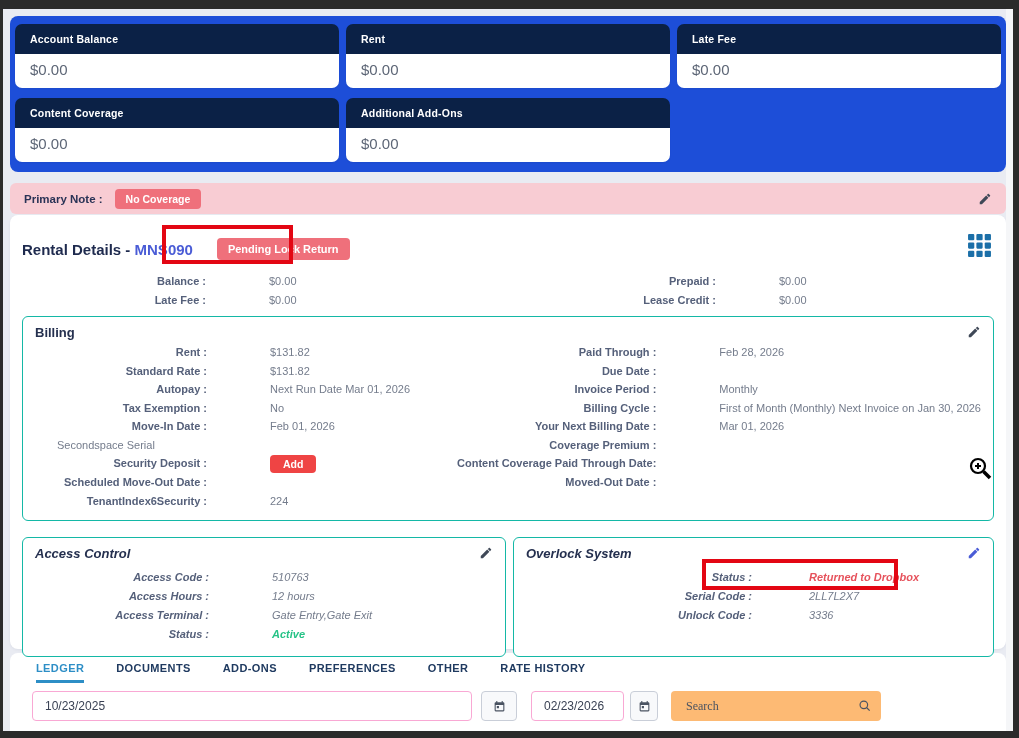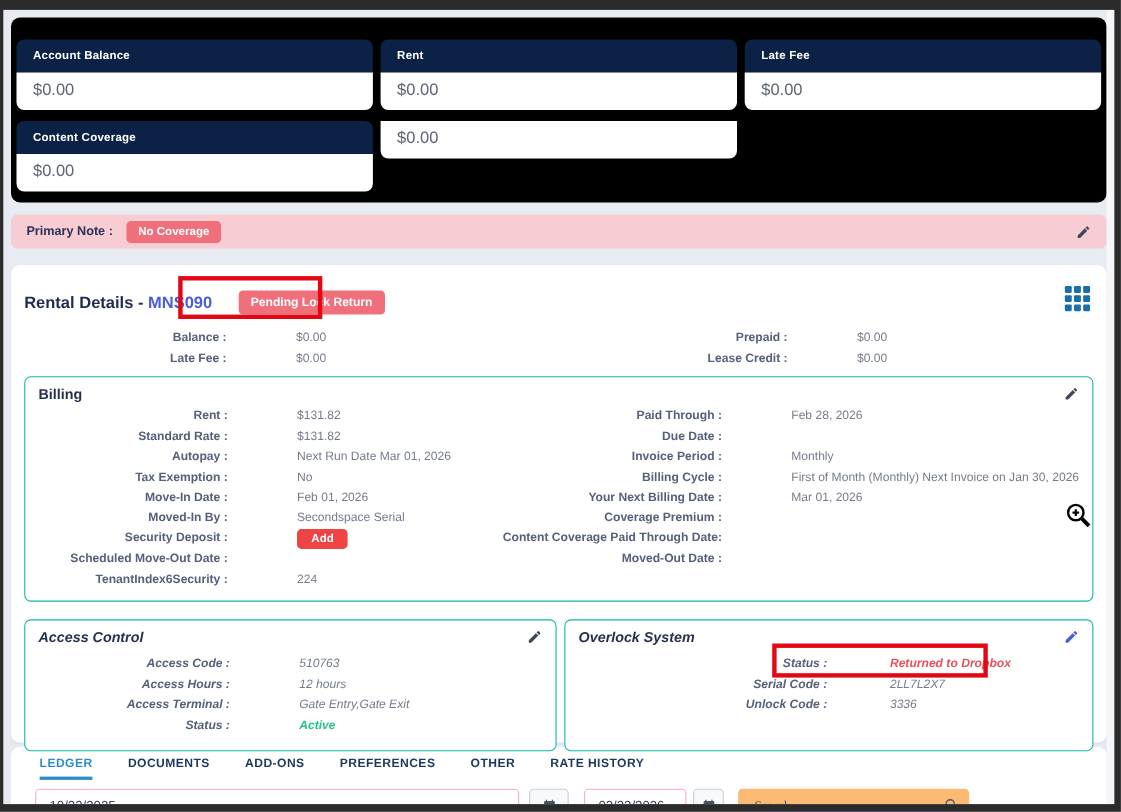--- a/index.html
+++ b/index.html
@@ -5,41 +5,41 @@
   * { margin:0; padding:0; box-sizing:border-box; }
   html,body { width:1019px; height:738px; }
   body { background:#2b2b2b; position:relative; overflow:hidden;
          font-family:"Liberation Sans", sans-serif; }
   .screen { position:absolute; left:3px; top:9px; width:1010px; height:722px;
             background:#e9ebf2; overflow:hidden; }
   .scroll-strip { position:absolute; right:0; top:0; width:7px; height:100%;
                   background:#f5f6f8; }
 
   
-  .summary-panel { margin:7px 7px 0 7px; background:#000000; border-radius:8px;
-                   padding:20px 5px 10px; display:grid;
+  .summary-panel { margin:7px 7px 0 7px; background:#1d4ed8; border-radius:8px;
+                   padding:8px 5px 10px; display:grid;
                    grid-template-columns:1fr 1fr 1fr; gap:10px 7px; }
   .sum-card { border-radius:7px; }
   .sum-head { background:#0b2146; color:#fff; font-size:10.5px; font-weight:bold;
               letter-spacing:.2px; padding:9px 15px; border-radius:7px 7px 0 0; }
   .sum-body { background:#fff; border-radius:0 0 7px 7px; padding:7px 15px 10px;
               font-size:15px; color:#5d6676; box-shadow:0 1px 2px rgba(20,30,60,.07); }
 
   
   .note-bar { margin:11px 7px 0; height:31px; background:#f8ccd3; border-radius:6px;
               display:flex; align-items:center; padding:0 14px; }
   .note-label { font-size:11.5px; font-weight:bold; color:#2a3356; }
   .badge { background:#ef707b; color:#fff; font-size:10.5px; font-weight:bold;
            border-radius:4px; padding:4px 11px; margin-left:12px; white-space:nowrap; }
   .pencil { width:14px; height:14px; color:#3f4857; cursor:pointer; flex:0 0 auto; }
   .pencil svg { width:100%; height:100%; fill:currentColor; }
   .ml-auto { margin-left:auto; }
 
   
-  .rental-panel { margin:15px 7px 0; height:434px; background:#fff; border-radius:8px;
+  .rental-panel { margin:1px 7px 0; height:434px; background:#fff; border-radius:8px;
                   padding:10px 12px; position:relative;
                   box-shadow:0 1px 3px rgba(20,30,60,.06); }
   .rental-header { display:flex; align-items:center; margin-top:10px; height:28px; }
   .rental-title { font-size:15px; font-weight:bold; color:#1e2a4e; white-space:nowrap; }
   .unit-link { color:#4a5cd6; cursor:pointer; }
   .status-badge { background:#ef707b; color:#fff; font-size:11px; font-weight:bold;
                   border-radius:4px; padding:5px 11px; margin-left:24px; }
   .annotation { position:absolute; border:4px solid #e30613; pointer-events:none; }
   .annot-1 { left:152px; top:10px; width:131px; height:39px; }
   .grid-icon { position:absolute; right:14px; top:18px; width:25px; height:25px; cursor:pointer; }
@@ -118,20 +118,21 @@
     </div>
     <div class="sum-card">
       <div class="sum-head">Late Fee</div>
       <div class="sum-body">$0.00</div>
     </div>
     <div class="sum-card">
       <div class="sum-head">Content Coverage</div>
       <div class="sum-body">$0.00</div>
     </div>
     <div class="sum-card">
+      <div class="sum-head">Additional Add-Ons</div>
       <div class="sum-body">$0.00</div>
     </div>
     <div></div>
   </div>
 
   <div class="note-bar">
     <span class="note-label">Primary Note :</span>
     <span class="badge">No Coverage</span>
     <span class="pencil ml-auto">
       <svg viewBox="0 0 24 24">
@@ -212,21 +213,20 @@
             </div>
           <div class="kv">
               <span class="k">Tax Exemption :</span>
               <span class="v">No</span>
             </div>
           <div class="kv">
               <span class="k">Move-In Date :</span>
               <span class="v">Feb 01, 2026</span>
             </div>
           <div class="kv">
-              <span class="k">Moved-In By :</span>
               <span class="v">Secondspace Serial</span>
             </div>
           <div class="kv">
               <span class="k">Security Deposit :</span>
               <span class="add-btn">Add</span>
             </div>
           <div class="kv">
               <span class="k">Scheduled Move-Out Date :</span>
               <span class="v"></span>
             </div>

